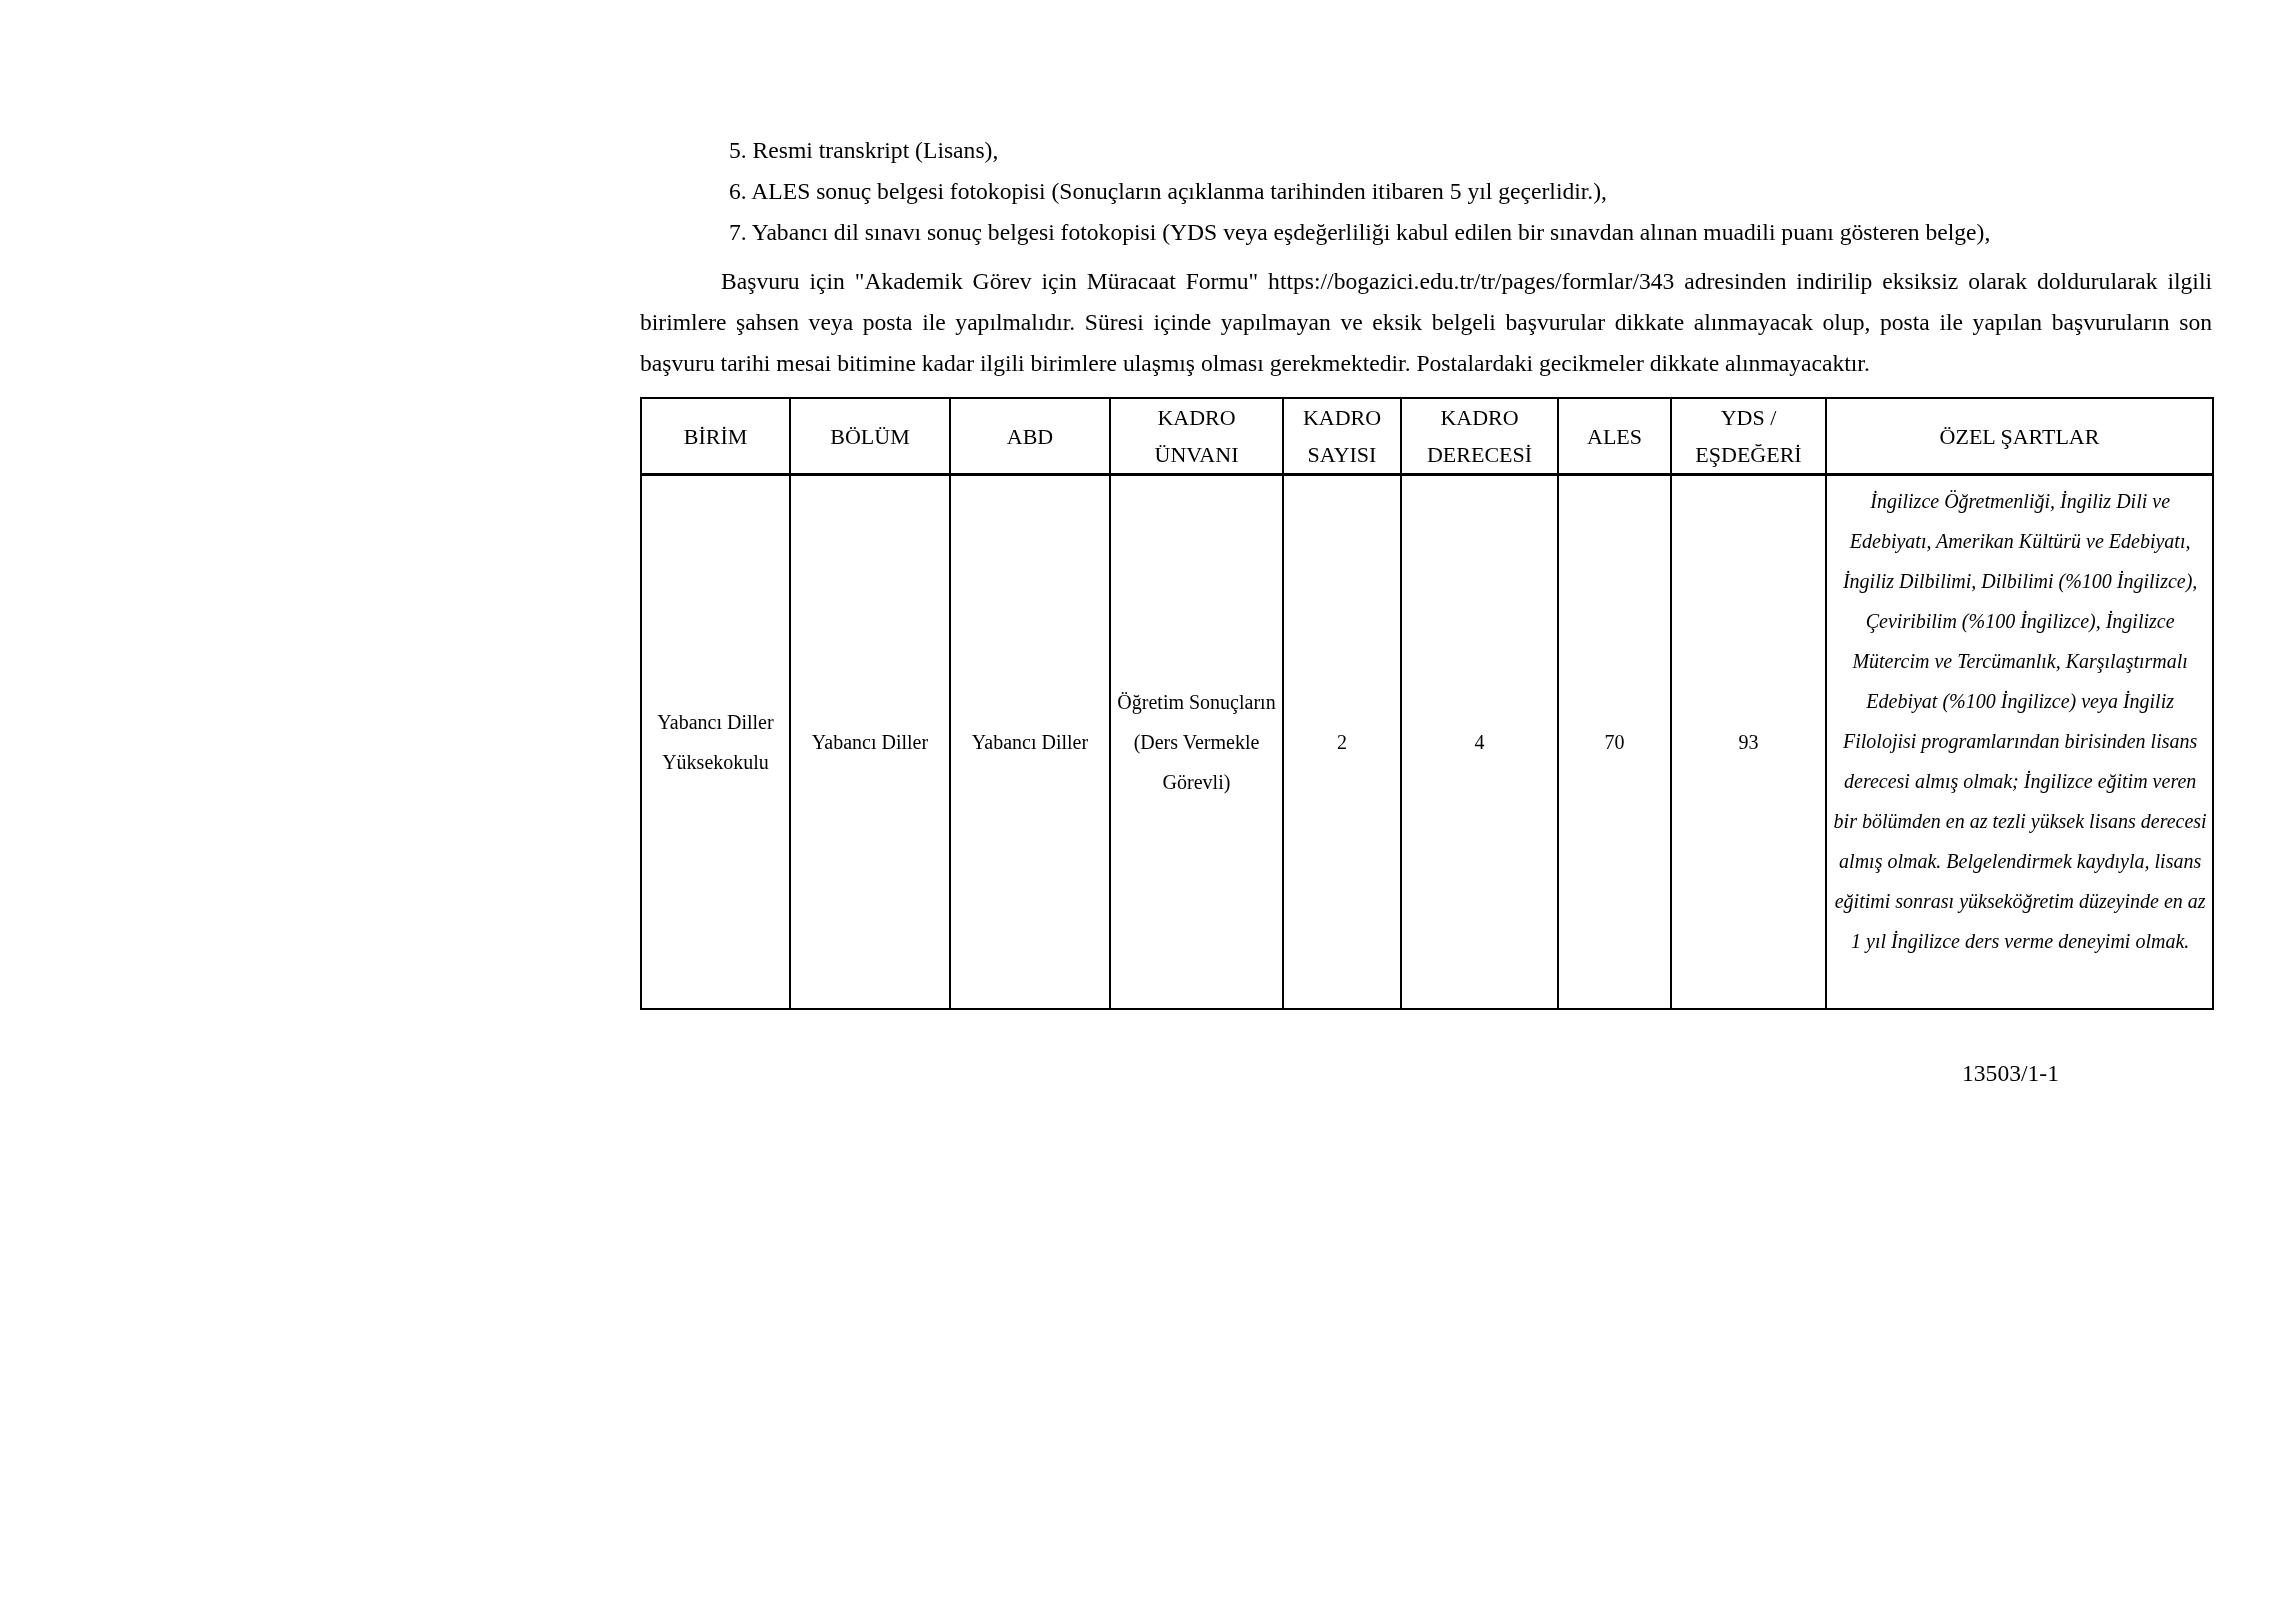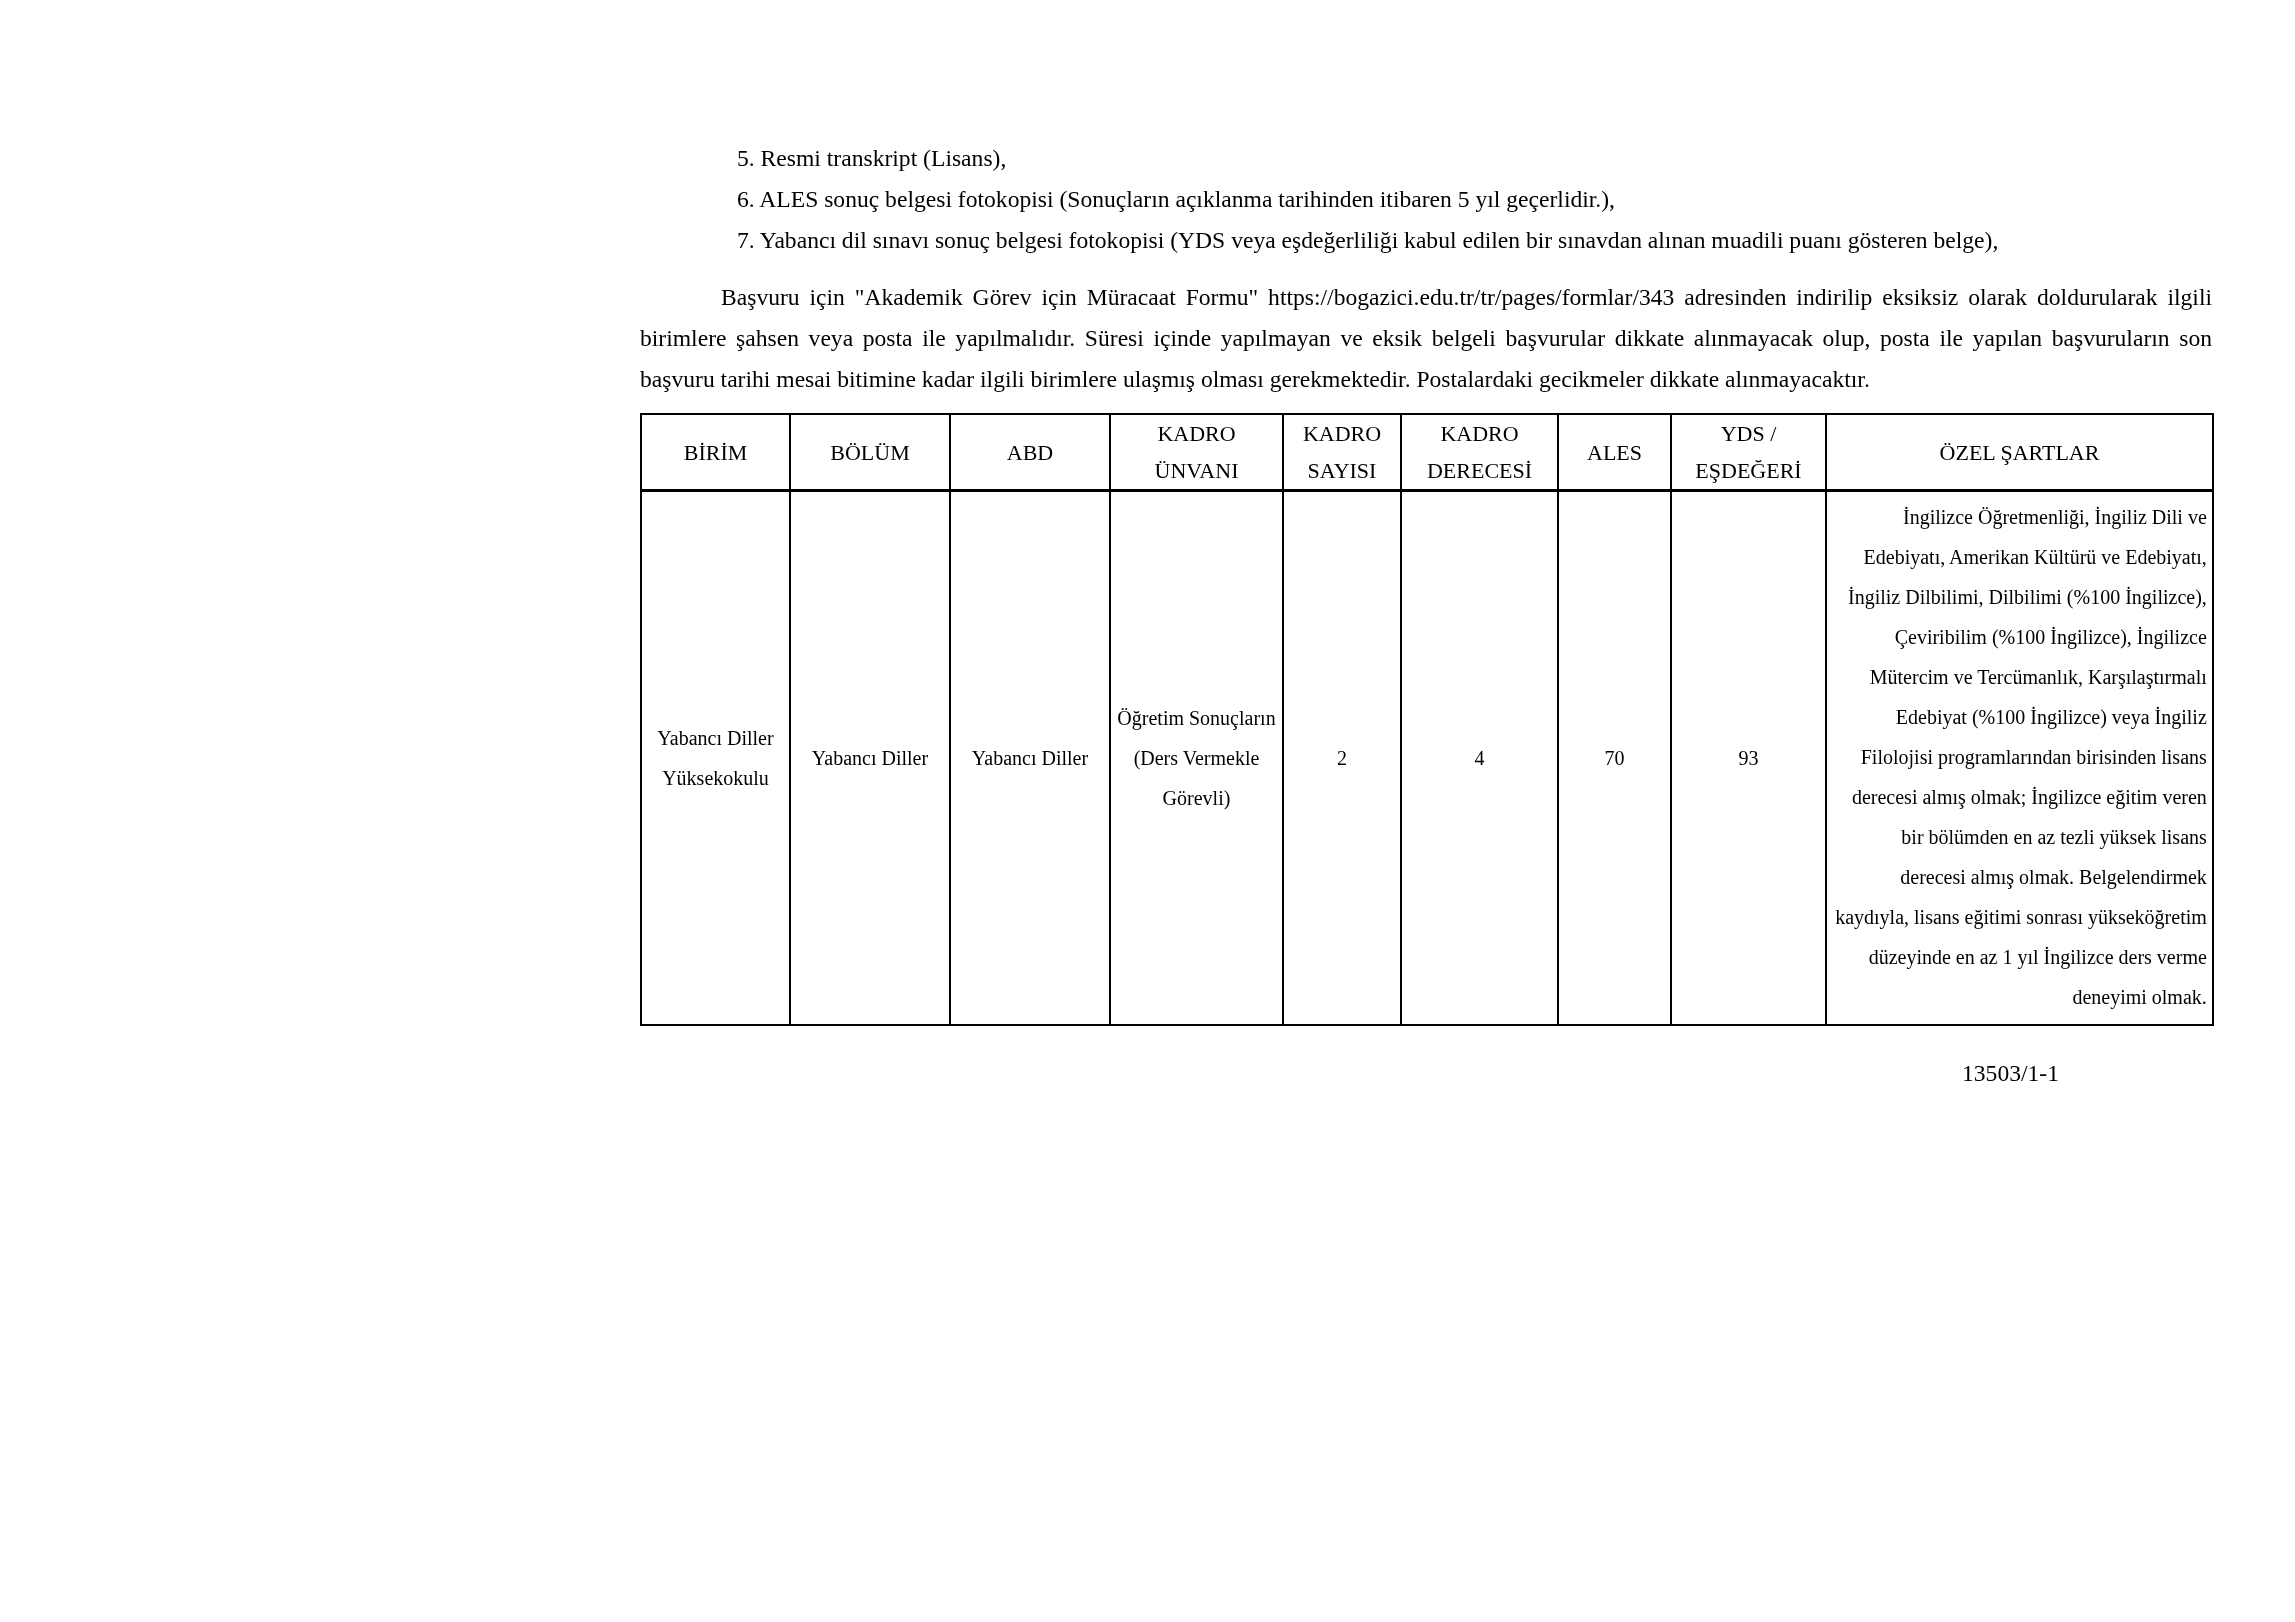--- a/index.html
+++ b/index.html
@@ -13,21 +13,21 @@
     height: 1623px;
     font-family: "Liberation Serif", "DejaVu Serif", serif;
     color: #000000;
   }
   .content {
     position: absolute;
     left: 640px;
     top: 122px;
     width: 1572px;
   }
-  .doc-list { margin: 16px; padding: 0; }
+  .doc-list { margin: 8px; padding: 0; }
   .li {
     margin: 0;
     padding-left: 81px;
     font-size: 23.6px;
     line-height: 41px;
   }
   .para {
     margin: 0;
     font-size: 23.6px;
     line-height: 41px;
@@ -57,23 +57,24 @@
   th .hl { display: block; }
   table.positions td {
     font-size: 20px;
     line-height: 40px;
     text-align: center;
     vertical-align: middle;
     height: 527px;
     padding: 0 5.2px;
   }
   table.positions td.ozel {
-    text-align: right;
+    text-align: center;
     vertical-align: top;
     padding: 5.2px 5.2px 0 6.5px;
+    font-style: italic;
   }
   .footer-ref {
     position: absolute;
     left: 1962px;
     top: 1059px;
     font-size: 23.6px;
     line-height: 29px;
   }
 </style>
 </head>

